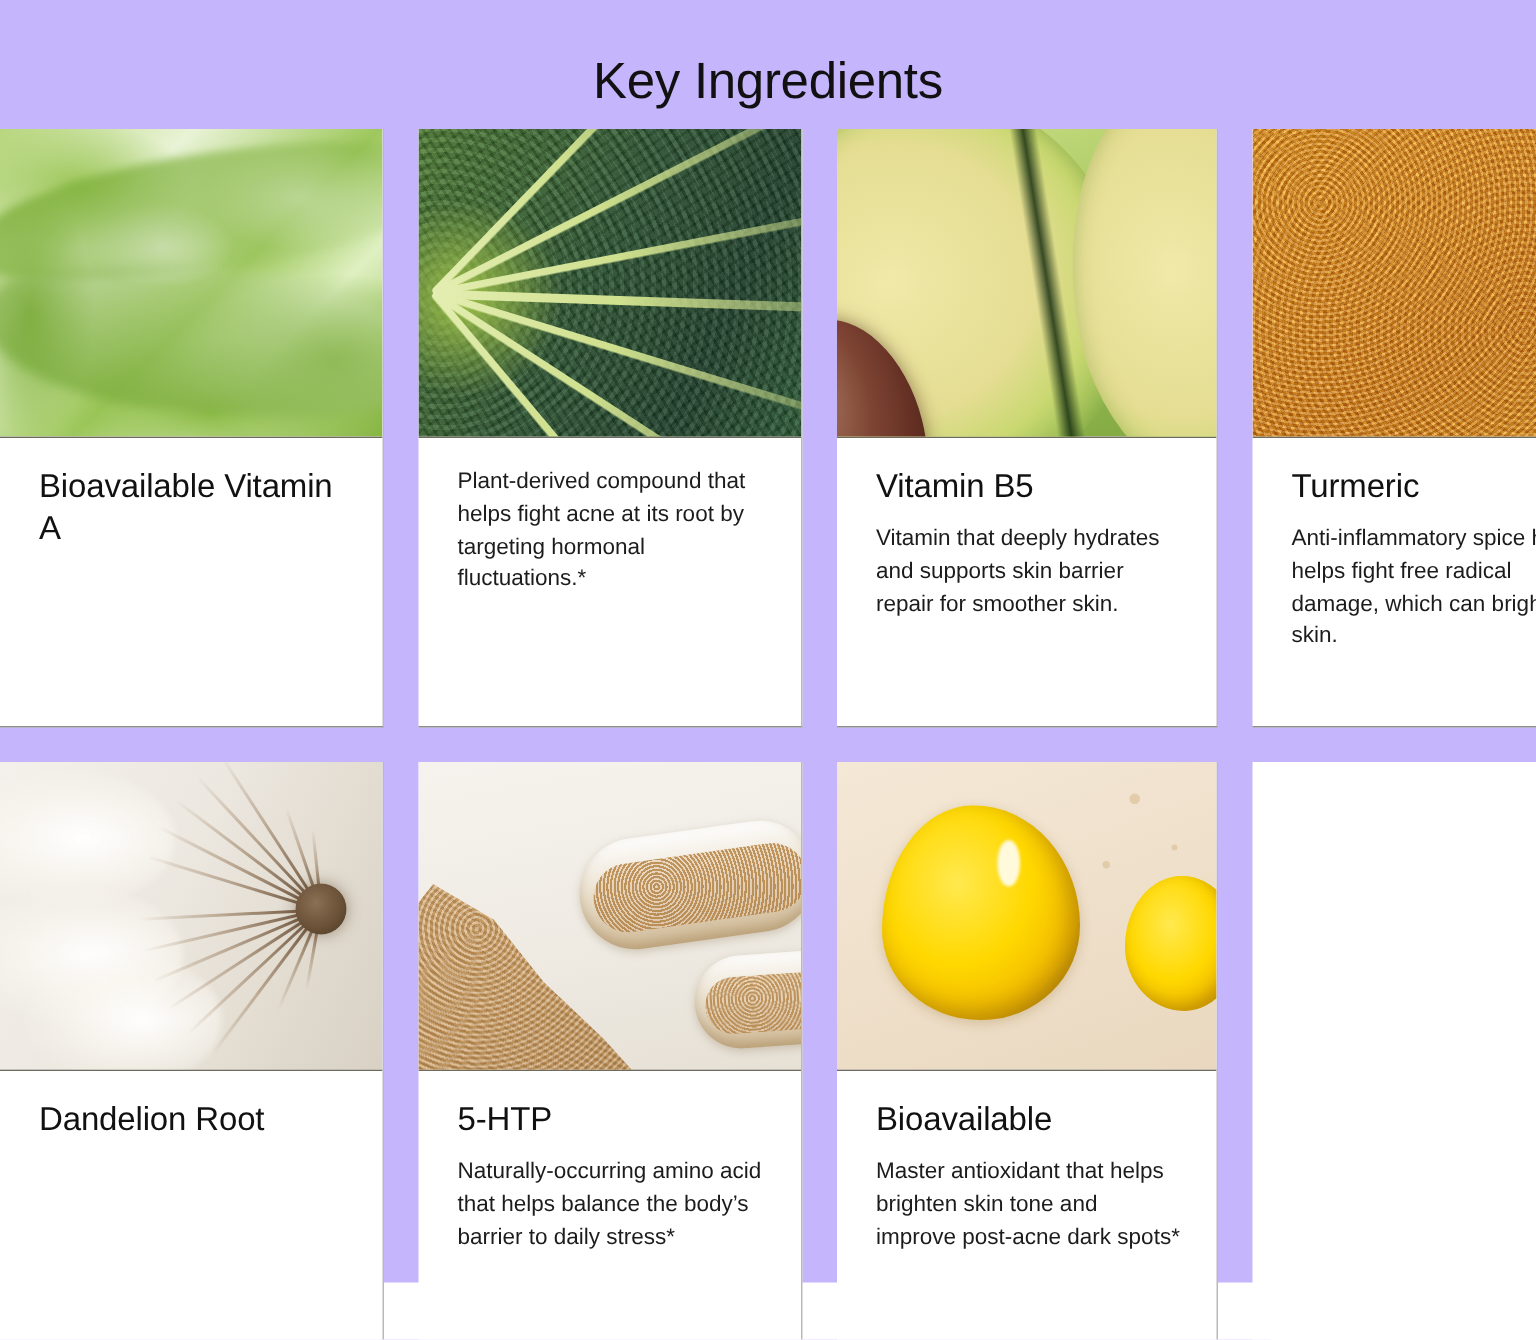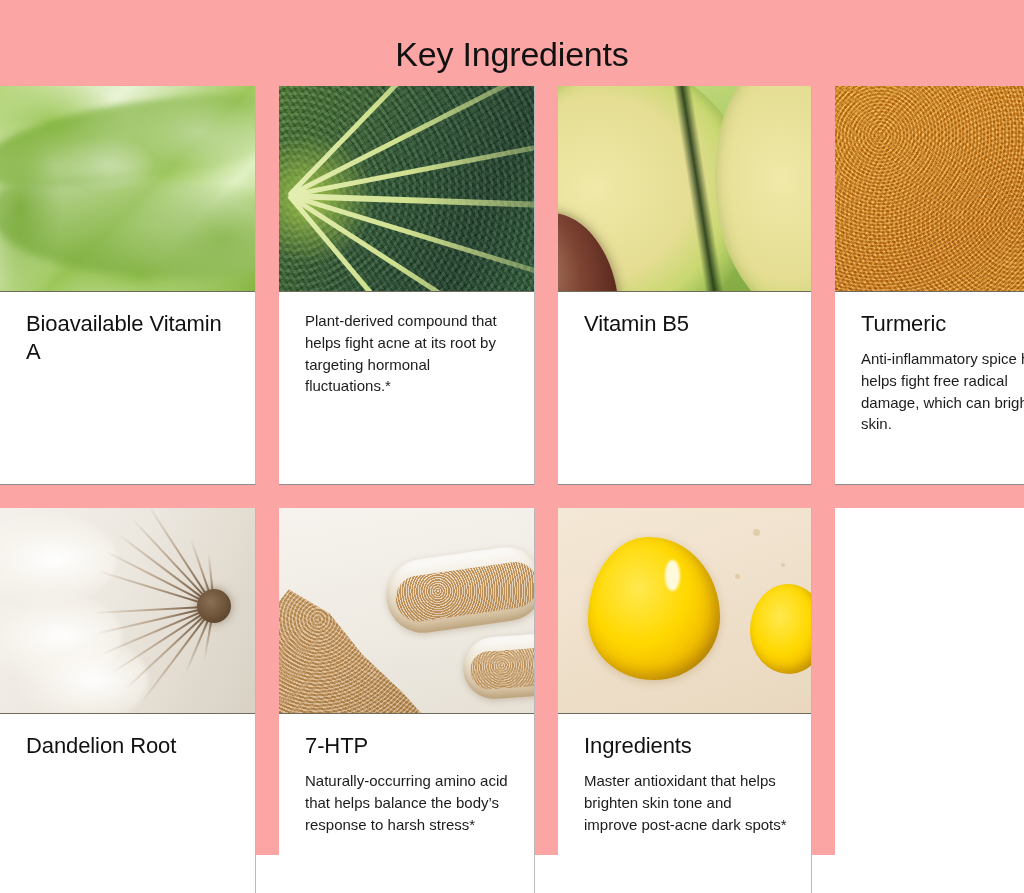--- a/index.html
+++ b/index.html
@@ -14,21 +14,21 @@
     overflow: hidden;
     font-family: "Liberation Sans", sans-serif;
     color: #1a1a1a;
     -webkit-font-smoothing: antialiased;
   }
 
   .page {
     position: relative;
     width: 1024px;
     height: 855px;
-    background: #fca5a5;
+    background: #c4b5fd;
   }
 
   
   .page-title {
     position: absolute;
     top: 0;
     left: 0;
     width: 1024px;
     height: 86px;
     line-height: 58px;
@@ -335,20 +335,21 @@
             <div class="av-pit"></div>
           </div>
           <div class="av-gap"></div>
           <div class="av-half av-right">
             
           </div>
         </div>
       </div>
       <div class="card-body">
         <h2 class="card-title">Vitamin B5</h2>
+        <p class="card-desc">Vitamin that deeply hydrates and supports skin barrier repair for smoother skin.</p>
       </div>
     </div>
 
     <div class="card last-col">
       <div class="card-media">
         <div class="img img-turmeric"></div>
       </div>
       <div class="card-body">
         <h2 class="card-title">Turmeric</h2>
         <p class="card-desc">Anti-inflammatory spice harsh helps fight free radical damage, which can brighten skin.</p>
@@ -390,37 +391,37 @@
           <div class="capsule cap-a">
               <div class="fill"></div>
             </div>
           <div class="capsule cap-b">
               <div class="fill"></div>
             </div>
           <div class="pow-pile"></div>
         </div>
       </div>
       <div class="card-body">
-        <h2 class="card-title">7-HTP</h2>
-        <p class="card-desc">Naturally-occurring amino acid that helps balance the body’s response to harsh stress*</p>
+        <h2 class="card-title">5-HTP</h2>
+        <p class="card-desc">Naturally-occurring amino acid that helps balance the body’s barrier to daily stress*</p>
       </div>
     </div>
 
     <div class="card row2">
       <div class="card-media">
         <div class="img img-droplets">
           <div class="drop-big"></div>
           <div class="drop-small"></div>
           <div class="drop-dot" style="left:77%; top:10%; width:7px; height:7px;"></div>
           <div class="drop-dot" style="left:70%; top:32%; width:5px; height:5px;"></div>
           <div class="drop-dot" style="left:88%; top:27%; width:4px; height:4px;"></div>
         </div>
       </div>
       <div class="card-body">
-        <h2 class="card-title">Ingredients</h2>
+        <h2 class="card-title">Bioavailable</h2>
         <p class="card-desc">Master antioxidant that helps brighten skin tone and improve post-acne dark spots*</p>
       </div>
     </div>
 
     <div class="card empty-cell"></div>
 
   </div>
 </div>
 
 </body></html>

